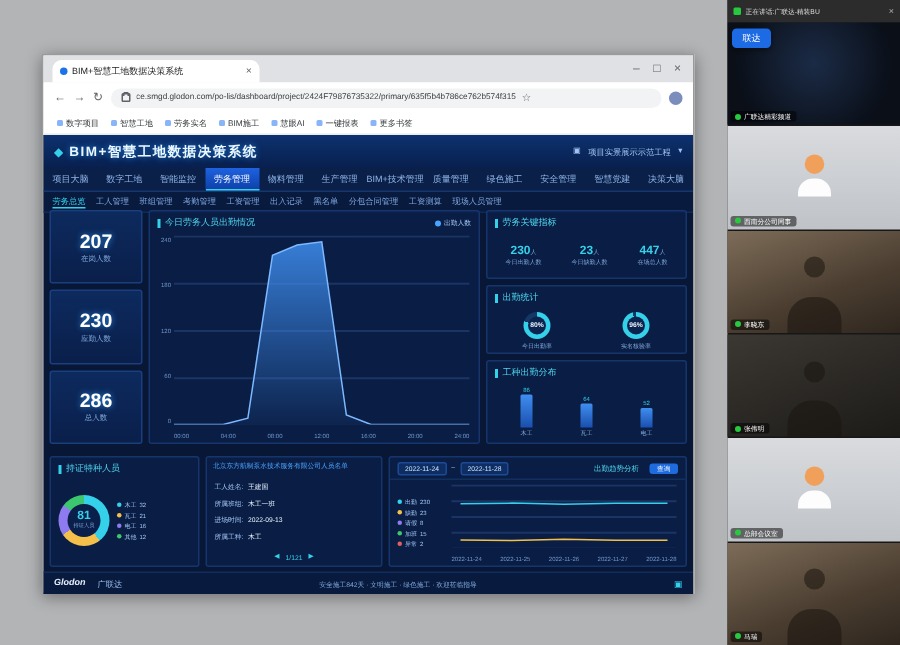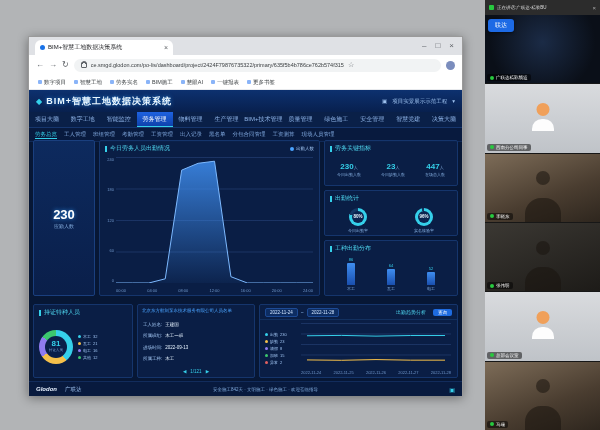--- a/index.html
+++ b/index.html
@@ -304,26 +304,34 @@
           <span class="dash-subnav-item"><span>分包合同管理</span></span>
 
           <span class="dash-subnav-item"><span>工资测算</span></span>
 
           <span class="dash-subnav-item"><span>现场人员管理</span></span>
         </div>
 
       <div class="dash-main">
         <div class="col-left">
 
+            <div class="stat-card">
+              <span class="stat-value">207</span>
+              <span class="stat-label">在岗人数</span>
+            </div>
 
             <div class="stat-card">
               <span class="stat-value">230</span>
               <span class="stat-label">应勤人数</span>
             </div>
 
+            <div class="stat-card">
+              <span class="stat-value">286</span>
+              <span class="stat-label">总人数</span>
+            </div>
           </div>
 
         <div class="col-center">
           <div class="panel chart-panel">
             <div class="panel-title">
               <span>今日劳务人员出勤情况</span>
               <span class="legend-chip">
                 <span class="legend-dot"></span>
                 <span>出勤人数</span>
               </span>

